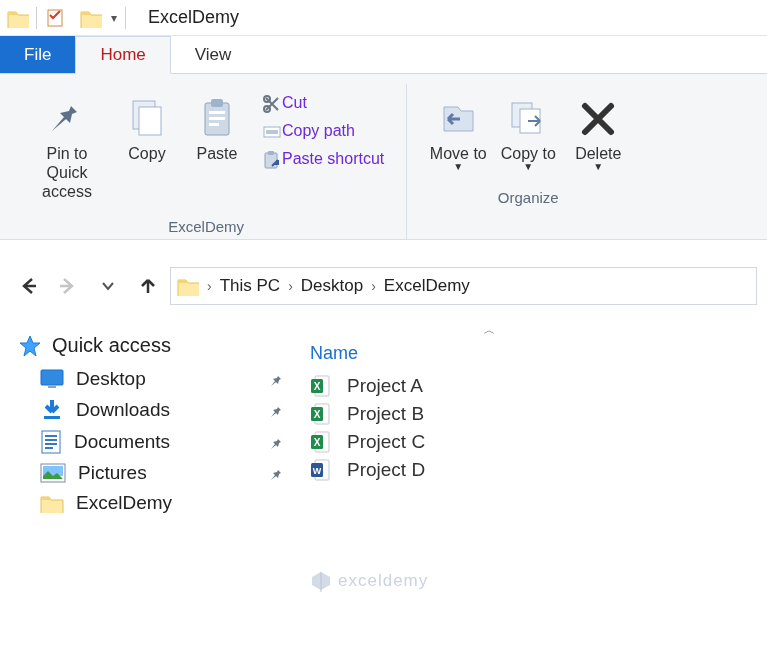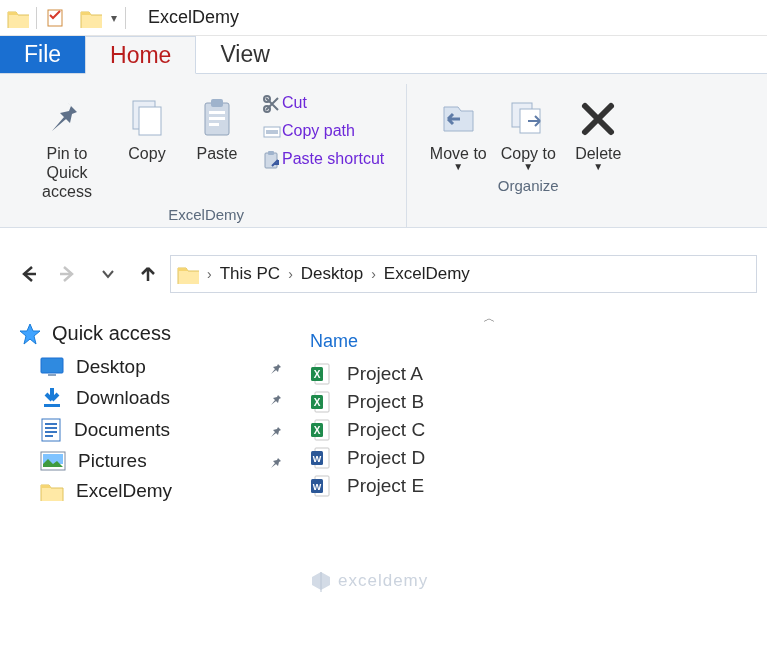--- a/index.html
+++ b/index.html
@@ -7,29 +7,29 @@
 
   
   .titlebar{height:36px;display:flex;align-items:center;background:#fff;border-bottom:1px solid #e5e5e5}
   .titlebar .ticon{width:36px;height:36px;display:flex;align-items:center;justify-content:center}
   .titlebar .sep{width:1px;height:22px;background:#d0d0d0}
   .titlebar .drop{color:#555;font-size:12px;margin-left:2px}
   .titlebar .title{margin-left:14px;font-size:18px;color:#222}
 
   
   .tabs{height:38px;display:flex;align-items:stretch;background:#fff;border-bottom:1px solid #cfd9e6}
-  .tab{padding:0 24px;display:flex;align-items:center;font-size:23px;color:#333;cursor:pointer}
+  .tab{padding:0 24px;display:flex;align-items:center;font-size:17px;color:#333;cursor:pointer}
   .tab.file{background:#1a6fd1;color:#fff}
   .tab.active{background:#f5f6f7;border:1px solid #cfd9e6;border-bottom:1px solid #f5f6f7;margin-bottom:-1px;color:#b91c1c}
 
   
   .ribbon{background:#f5f6f7;padding:10px 6px 0 6px;display:flex;border-bottom:1px solid #d8dfe8}
   .group{display:flex;flex-direction:column;align-items:center;padding:0 6px 4px 6px;border-right:1px solid #d8dfe8}
   .group:last-child{border-right:none}
-  .group .glabel{font-size:15px;color:#5b6a7d;margin-top:0;text-align:center}
+  .group .glabel{font-size:15px;color:#5b6a7d;margin-top:12px;text-align:center}
   .group .body{display:flex;align-items:flex-start}
   .bigbtn{display:flex;flex-direction:column;align-items:center;justify-content:flex-start;width:90px;cursor:pointer;text-align:center;font-size:16px;color:#333;line-height:1.2;padding:2px 2px 4px}
   .bigbtn.narrow{width:70px}
   .bigbtn .ico{height:50px;display:flex;align-items:center;justify-content:center}
   .stack{display:flex;flex-direction:column;gap:4px;margin-left:4px}
   .smallbtn{display:flex;gap:0;padding:2px 6px;font-size:16px;color:#6d28d9;cursor:pointer;white-space:nowrap}
   .drop-caret{font-size:10px;color:#333;margin-top:-2px}
 
   
   .addr{height:56px;display:flex;align-items:center;padding:6px 10px;gap:4px;margin-top:18px}
@@ -342,26 +342,20 @@
           <use href="#excel"></use>
         </svg>
       <span>Project C</span>
     </div>
     <div class="file-row">
       <svg width="22" height="22">
           <use href="#word"></use>
         </svg>
       <span>Project D</span>
     </div>
-    <div class="file-row">
-      <svg width="22" height="22">
-          <use href="#word"></use>
-        </svg>
-      <span>Project E</span>
-    </div>
   </div>
 </div>
 
 <div class="watermark">
   <svg width="22" height="22">
       <path d="M11 2l9 5v8l-9 5-9-5V7z" fill="#d3dbe6"></path>
       <path d="M11 2v20" stroke="#bac5d4"></path>
     </svg>
   <span>exceldemy</span>
 </div>

